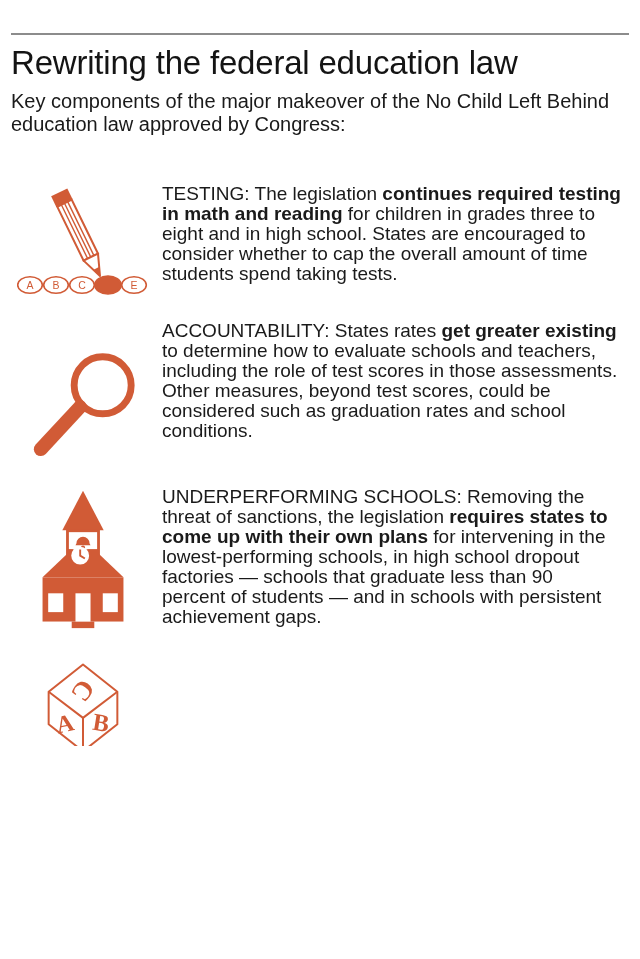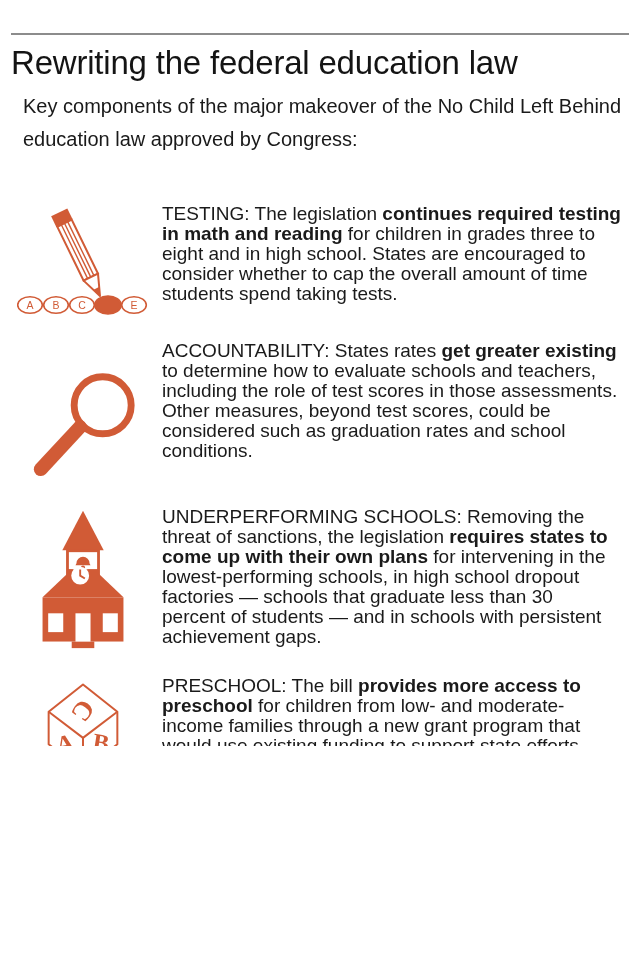--- a/index.html
+++ b/index.html
@@ -28,24 +28,23 @@
   .title{
     font-size:33px;
     font-weight:400;
     line-height:38px;
     margin:9px 0 0 0;
     color:#141414;
     letter-spacing:-0.2px;
   }
   .subtitle{
     font-size:20px;
-    line-height:33px;
+    line-height:23px;
     margin-top:8px;
     color:var(--text);
-    margin-left:12px;
   }
   .sections{margin-top:40px;}
   .section{display:flex;margin-bottom:13px;}
   .icon-col{
     flex:0 0 143px;width:143px;
     display:flex;justify-content:center;align-items:flex-start;
   }
   .text-col{
     width:467px;
     font-size:19px;
@@ -137,36 +136,35 @@
           <circle cx="53" cy="64.5" r="2.2" fill="var(--accent)"></circle>
           <circle cx="50" cy="73" r="9.5" fill="#ffffff"></circle>
           <polyline points="50,66.5 50,73 55,76" fill="none" stroke="var(--accent)" stroke-width="2"></polyline>
           <g fill="#ffffff">
             <rect x="16" y="113" width="16" height="20"></rect>
             <rect x="45" y="113" width="16" height="30"></rect>
             <rect x="74" y="113" width="16" height="20"></rect>
           </g>
         </svg>
       </div>
-      <p class="text-col"><span>UNDERPERFORMING SCHOOLS: Removing the threat of sanctions, the legislation </span><span class="b">requires states to come up with their own plans</span><span> for intervening in the lowest-performing schools, in high school dropout factories — schools that graduate less than 30 percent of students — and in schools with persistent achievement gaps.</span></p>
+      <p class="text-col"><span>UNDERPERFORMING SCHOOLS: Removing the threat of sanctions, the legislation </span><span class="b">requires states to come up with their own plans</span><span> for intervening in the lowest-performing schools, in high school dropout factories — schools that graduate less than 90 percent of students — and in schools with persistent achievement gaps.</span></p>
     </div>
 
     <div class="section">
       <div class="icon-col">
         <svg width="94" height="95" viewBox="0 0 104 105" style="margin-top:12px">
           <g fill="#ffffff" stroke="var(--accent)" stroke-width="2.2" stroke-linejoin="round">
             <polygon points="52,5 90,35 90,71 52,101 14,71 14,35"></polygon>
             <path d="M14,35 L52,64 L90,35 M52,64 L52,101" fill="none"></path>
           </g>
           <text class="block-letter" x="52" y="34" font-size="30" text-anchor="middle" dominant-baseline="central" transform="rotate(125 52 34)">C</text>
           <text class="block-letter" x="32" y="70" font-size="27" text-anchor="middle" dominant-baseline="central" transform="rotate(-12 32 70)">A</text>
           <text class="block-letter" x="72" y="69" font-size="27" text-anchor="middle" dominant-baseline="central" transform="rotate(9 72 69)">B</text>
         </svg>
       </div>
-      <p class="text-col"><span>PRESCHOOL: The bill </span><span class="b">provides more access to preschool</span><span> for children from low- and moderate-income families through a new grant program that would use existing funding to support state efforts.</span></p>
     </div>
 
     <div class="section">
       <div class="icon-col">
         <svg width="107" height="85" viewBox="0 0 120 95" style="margin-top:12px">
           <polygon fill="var(--accent)" points="60,10 70.1,41.1 102.8,41.1 76.4,60.3 86.5,91.4 60,72.2 33.5,91.4 43.6,60.3 17.2,41.1 49.9,41.1"></polygon>
         </svg>
       </div>
     </div>
 

